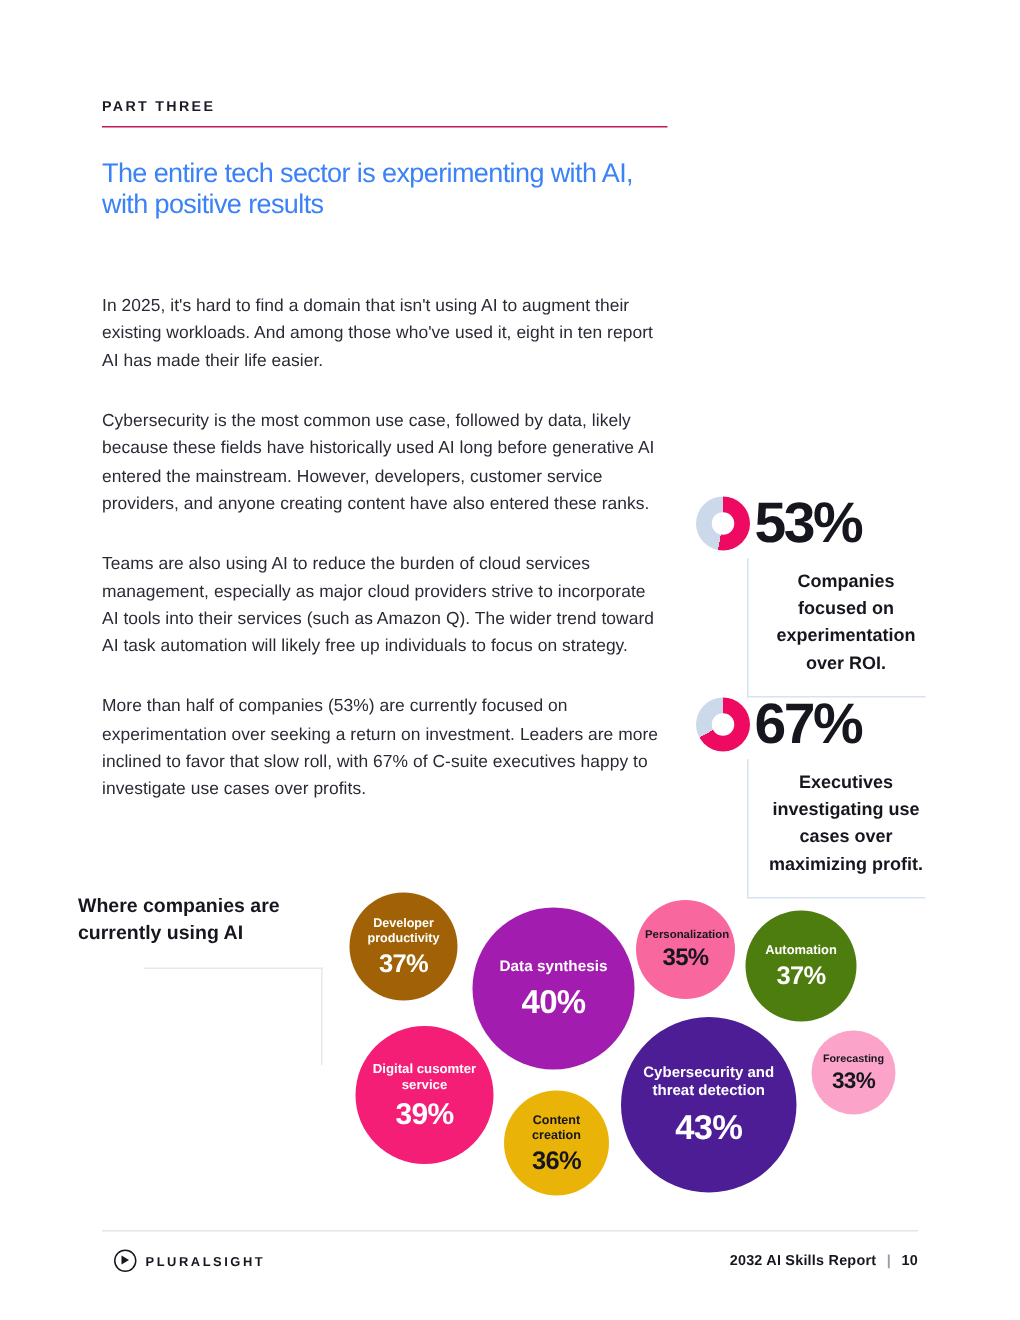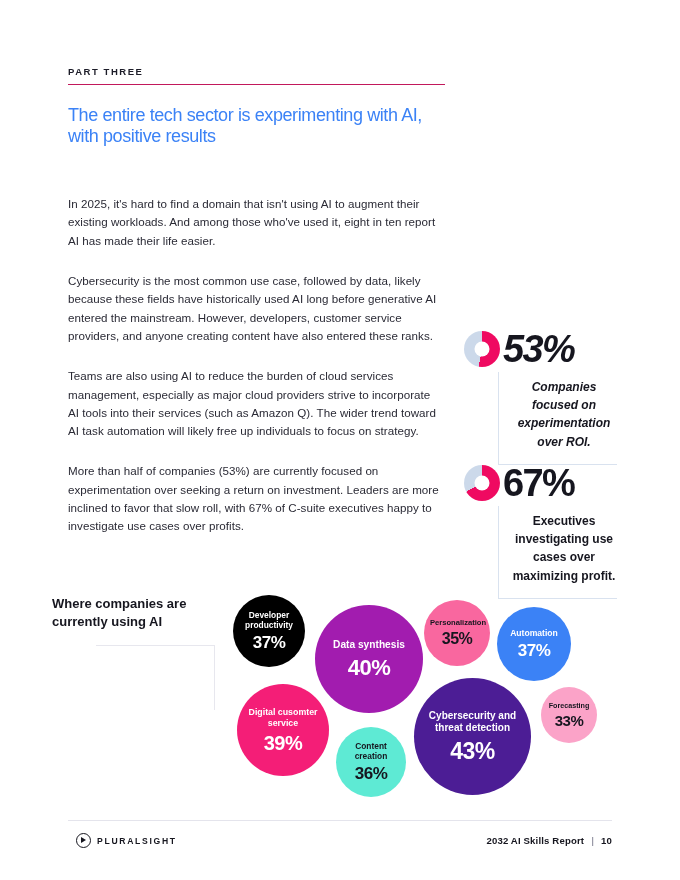--- a/index.html
+++ b/index.html
@@ -116,21 +116,21 @@
   }
   .stat-body span {
     display: block;
     font-size: 12px;
     font-weight: bold;
     line-height: 1.52;
     color: #16161f;
     text-align: center;
   }
 
-  #stat-53 { left: 464px; top: 326px; font-style: italic; }
+  #stat-53 { left: 464px; top: 326px; }
   #stat-67 { left: 464px; top: 460px; }
 
   
   .chart-title {
     position: absolute;
     left: 52px;
     top: 595px;
     width: 160px;
     font-size: 13px;
     font-weight: bold;
@@ -264,41 +264,41 @@
       <div class="stat-num">67%</div>
     </div>
     <div class="stat-body">
       <span>Executives investigating use cases over maximizing profit.</span>
     </div>
   </div>
 
   <div class="chart-title">Where companies are currently using AI</div>
   <div class="chart-bracket"></div>
   <div class="bubbles">
-      <div class="bubble" style="left: 233px; top: 595px; width: 72px; height: 72px; background: #000000; color: rgb(255, 255, 255);">
+      <div class="bubble" style="left: 233px; top: 595px; width: 72px; height: 72px; background: #a16207; color: rgb(255, 255, 255);">
         <span class="b-label" style="font-size: 8.4px; max-width: 60px;">Developer productivity</span>
         <span class="b-value" style="font-size: 17px; margin-top: 4px;">37%</span>
       </div>
       <div class="bubble" style="left: 315px; top: 605px; width: 108px; height: 108px; background: #a21caf; color: rgb(255, 255, 255);">
         <span class="b-label" style="font-size: 10.2px; max-width: 96px;">Data synthesis</span>
         <span class="b-value" style="font-size: 22px; margin-top: 6px;">40%</span>
       </div>
       <div class="bubble" style="left: 424px; top: 600px; width: 66px; height: 66px; background: rgb(249, 103, 159); color: rgb(22, 22, 31);">
         <span class="b-label" style="font-size: 7.6px; max-width: 54px;">Personalization</span>
         <span class="b-value" style="font-size: 16px; margin-top: 4px;">35%</span>
       </div>
-      <div class="bubble" style="left: 497px; top: 607px; width: 74px; height: 74px; background: #3b82f6; color: rgb(255, 255, 255);">
+      <div class="bubble" style="left: 497px; top: 607px; width: 74px; height: 74px; background: #4d7c0f; color: rgb(255, 255, 255);">
         <span class="b-label" style="font-size: 8.6px; max-width: 62px;">Automation</span>
         <span class="b-value" style="font-size: 17px; margin-top: 4px;">37%</span>
       </div>
       <div class="bubble" style="left: 237px; top: 684px; width: 92px; height: 92px; background: rgb(244, 30, 119); color: rgb(255, 255, 255);">
         <span class="b-label" style="font-size: 8.8px; max-width: 80px;">Digital cusomter service</span>
         <span class="b-value" style="font-size: 20px; margin-top: 5px;">39%</span>
       </div>
-      <div class="bubble" style="left: 336px; top: 727px; width: 70px; height: 70px; background: #5eead4; color: rgb(22, 22, 31);">
+      <div class="bubble" style="left: 336px; top: 727px; width: 70px; height: 70px; background: #eab308; color: rgb(22, 22, 31);">
         <span class="b-label" style="font-size: 8.4px; max-width: 58px;">Content creation</span>
         <span class="b-value" style="font-size: 17px; margin-top: 4px;">36%</span>
       </div>
       <div class="bubble" style="left: 414px; top: 678px; width: 117px; height: 117px; background: #4c1d95; color: rgb(255, 255, 255);">
         <span class="b-label" style="font-size: 10px; max-width: 105px;">Cybersecurity and threat detection</span>
         <span class="b-value" style="font-size: 23px; margin-top: 6px;">43%</span>
       </div>
       <div class="bubble" style="left: 541px; top: 687px; width: 56px; height: 56px; background: rgb(251, 163, 200); color: rgb(22, 22, 31);">
         <span class="b-label" style="font-size: 7.2px; max-width: 44px;">Forecasting</span>
         <span class="b-value" style="font-size: 15px; margin-top: 3px;">33%</span>

